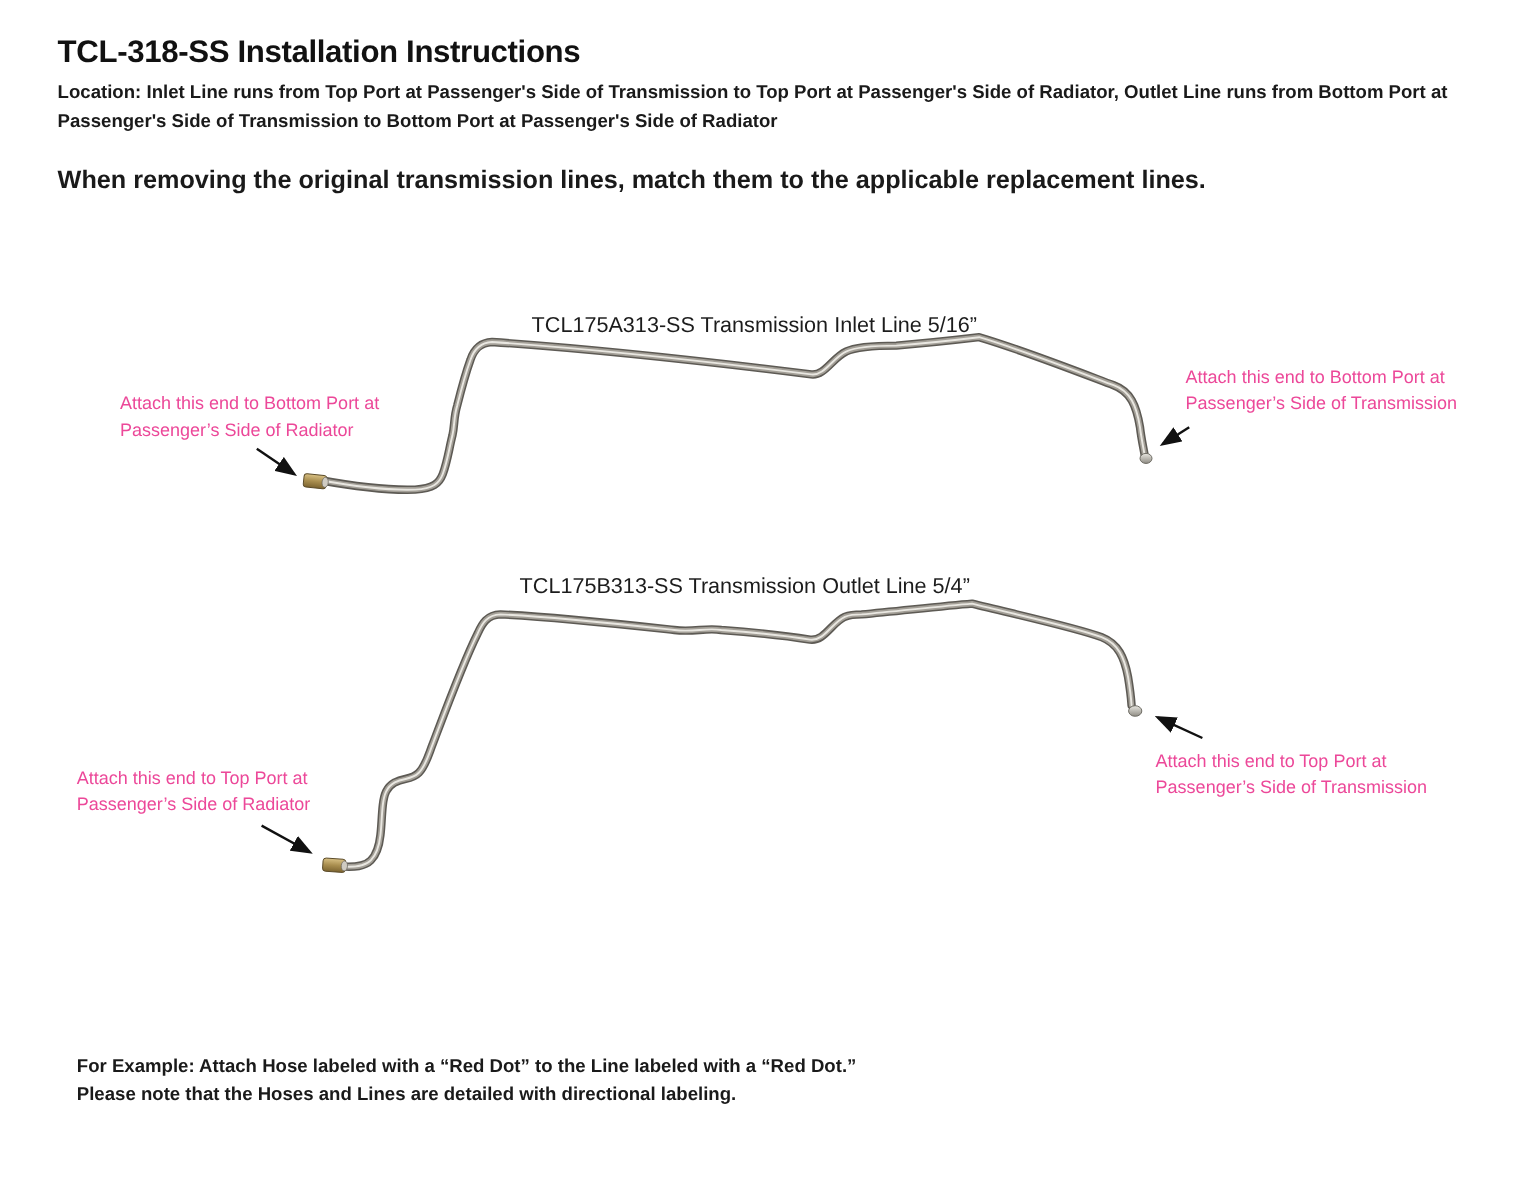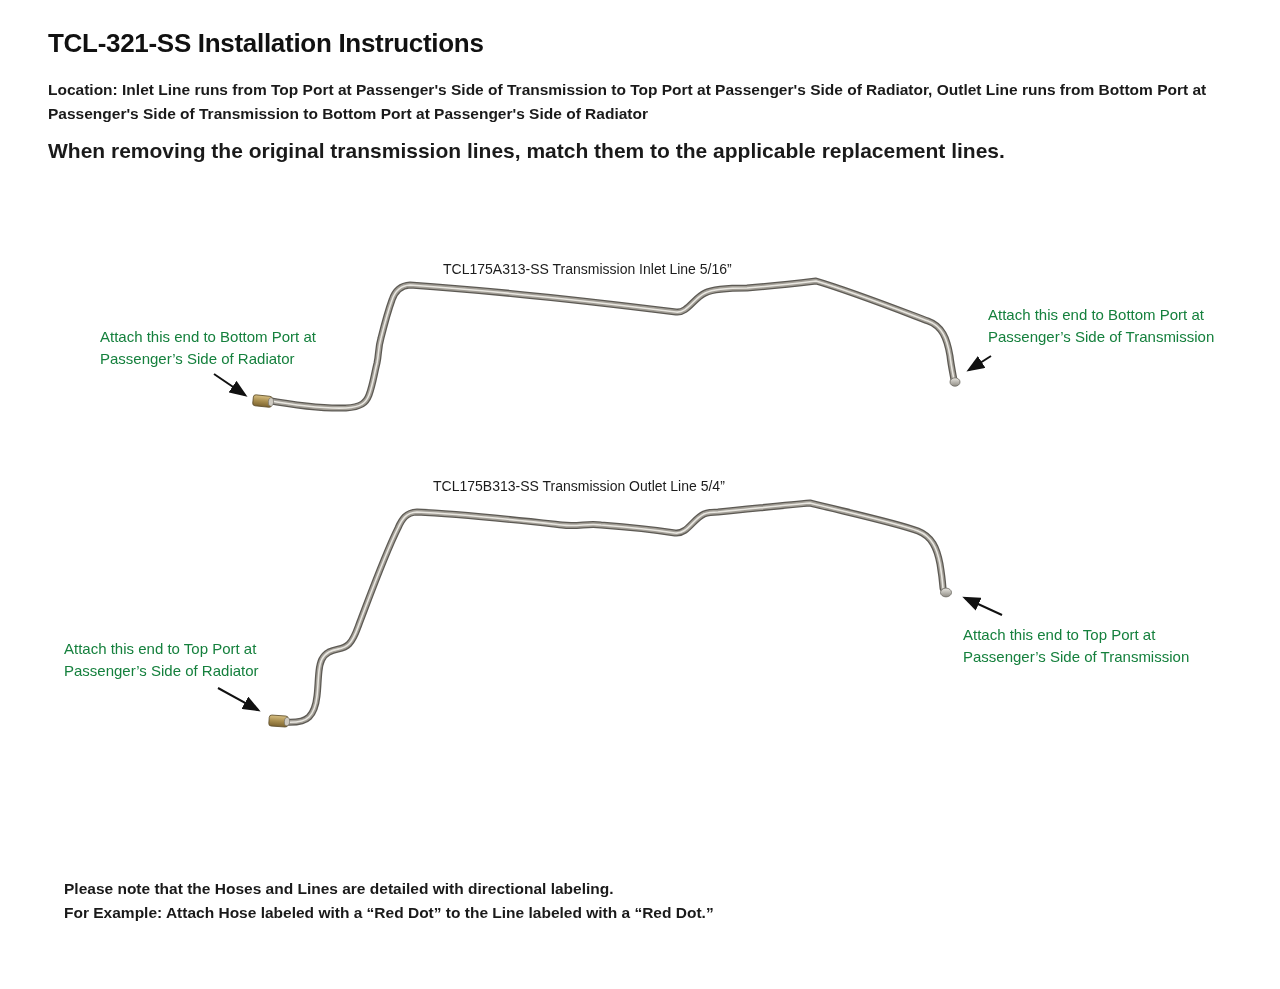--- a/index.html
+++ b/index.html
@@ -9,47 +9,47 @@
     background:#ffffff;
     font-family:"Liberation Sans", sans-serif;
     color:#1a1a1a;
     overflow:hidden;
   }
   .title{
     position:absolute;left:48px;top:28px;margin:0;
     font-size:26px;font-weight:700;letter-spacing:-0.3px;color:#111;
   }
   .location{
-    position:absolute;left:48px;top:78px;margin:0;width:1200px;
+    position:absolute;left:48px;top:66px;margin:0;width:1200px;
     font-size:15.5px;font-weight:700;line-height:24px;
   }
   .removal{
     position:absolute;left:48px;top:139px;margin:0;width:1100px;
     font-size:21px;font-weight:700;
   }
   .diagram-label{
-    position:absolute;font-size:14px;font-weight:400;color:#1c1c1c;white-space:nowrap;
+    position:absolute;font-size:18px;font-weight:400;color:#1c1c1c;white-space:nowrap;
   }
   .inlet-label{left:443px;top:261px;}
   .outlet-label{left:433px;top:478px;}
   .callout{
-    position:absolute;font-size:15px;font-weight:400;line-height:22px;color:#15803d;white-space:nowrap;
+    position:absolute;font-size:15px;font-weight:400;line-height:22px;color:#ec4899;white-space:nowrap;
   }
   .footer-note{
     position:absolute;left:64px;top:877px;margin:0;
     font-size:15.5px;font-weight:700;line-height:24px;
   }
   svg.diagram{position:absolute;}
 </style>
 </head>
 <body>
 
 <div class="page">
 
-  <h1 class="title">TCL-321-SS Installation Instructions</h1>
+  <h1 class="title">TCL-318-SS Installation Instructions</h1>
 
   <p class="location">Location: Inlet Line runs from Top Port at Passenger's Side of Transmission to Top Port at Passenger's Side of Radiator, Outlet Line runs from Bottom Port at Passenger's Side of Transmission to Bottom Port at Passenger's Side of Radiator</p>
 
   <p class="removal">When removing the original transmission lines, match them to the applicable replacement lines.</p>
 
   <div class="diagram-label inlet-label">TCL175A313-SS Transmission Inlet Line 5/16”</div>
 
   <div class="callout" style="left:100px;top:326px;">
     <div>Attach this end to Bottom Port at</div>
     <div>Passenger’s Side of Radiator</div>
@@ -129,17 +129,17 @@
       <ellipse cx="287" cy="721" rx="2.6" ry="4.2" fill="#cfcbc2" stroke="#6a675f" stroke-width="0.6"></ellipse>
     </g>
     <g>
       <ellipse cx="946" cy="592.5" rx="5.5" ry="4.4" fill="url(#steel2)" stroke="#6a675f" stroke-width="0.8"></ellipse>
     </g>
     <line x1="218" y1="688" x2="258" y2="710" stroke="#111" stroke-width="2" marker-end="url(#ah2)"></line>
     <line x1="1002" y1="615" x2="965" y2="598" stroke="#111" stroke-width="2" marker-end="url(#ah2)"></line>
   </svg>
 
   <div class="footer-note">
+    <div>For Example: Attach Hose labeled with a “Red Dot” to the Line labeled with a “Red Dot.”</div>
     <div>Please note that the Hoses and Lines are detailed with directional labeling.</div>
-    <div>For Example: Attach Hose labeled with a “Red Dot” to the Line labeled with a “Red Dot.”</div>
   </div>
 
 </div>
 
 </body></html>

